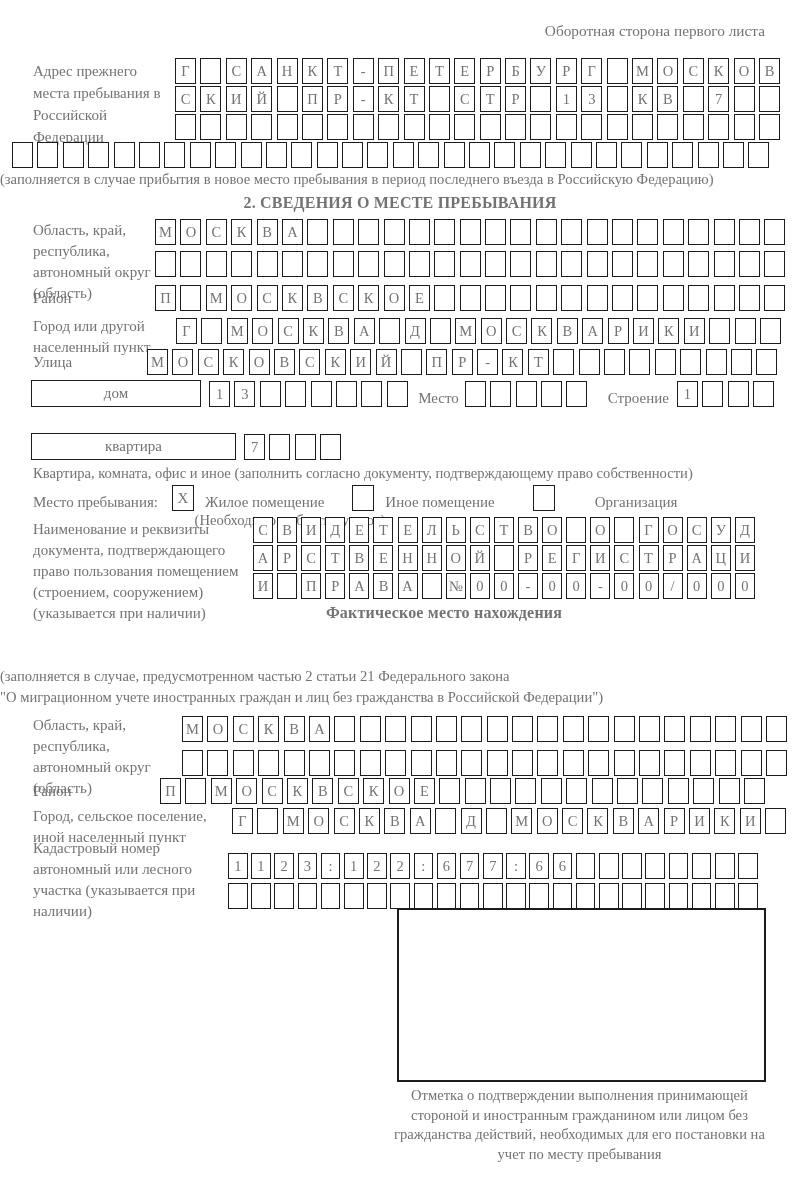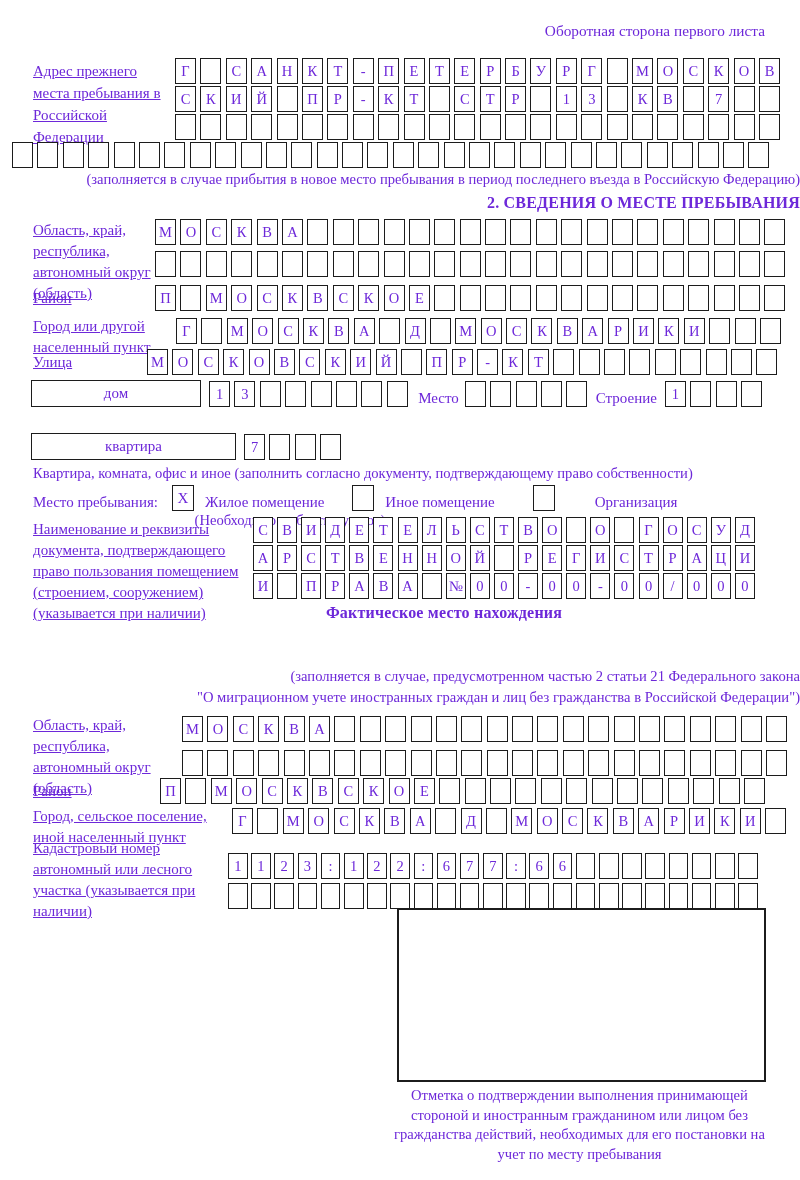--- a/index.html
+++ b/index.html
@@ -1,21 +1,21 @@
 <!DOCTYPE html>
 <html><head>
 <meta charset="utf-8">
 <style>
   html,body{margin:0;padding:0;background:#fff;}
-  .page{position:relative;width:800px;height:1180px;background:#fff;color:#6d28d9;
+  .page{position:relative;width:800px;height:1180px;background:#fff;color:#737373;
         font-family:"Liberation Serif","DejaVu Serif",serif;overflow:hidden;}
   .abs{position:absolute;}
-  .lbl{font-size:15px;line-height:21px;text-decoration:underline;}
+  .lbl{font-size:15px;line-height:21px;}
   .lh22{line-height:22px;}
-  .note{font-size:14.6px;text-align:right;width:800px;left:0;}
+  .note{font-size:14.6px;text-align:left;width:800px;left:0;}
   .leftnote{font-size:14.6px;}
   .title{font-size:16px;font-weight:bold;text-align:center;width:800px;left:0;letter-spacing:.2px;}
   .boxrow{display:flex;}
   .cell{flex:none;width:21px;height:26px;border:1.7px solid #1c1c1c;margin-right:4.4px;
         box-sizing:border-box;display:flex;align-items:center;justify-content:center;
         font-size:14.5px;background:#fff;}
   .doc .cell{width:20px;margin-right:4.1px;}
   .kad .cell{width:19.6px;margin-right:3.6px;}
   .widebox{flex:none;border:1.7px solid #1c1c1c;height:27px;box-sizing:border-box;
         display:flex;align-items:center;justify-content:center;font-size:15px;background:#fff;}
@@ -140,21 +140,21 @@
       <span class="cell"></span>
       <span class="cell"></span>
       <span class="cell"></span>
       <span class="cell"></span>
       <span class="cell"></span>
       <span class="cell"></span>
       <span class="cell"></span>
     </div>
   <div class="abs note" style="top:171px;">(заполняется в случае прибытия в новое место пребывания в период последнего въезда в Российскую Федерацию)</div>
 
-  <div class="abs title" style="top:194px;text-align:right;">2. СВЕДЕНИЯ О МЕСТЕ ПРЕБЫВАНИЯ</div>
+  <div class="abs title" style="top:194px;">2. СВЕДЕНИЯ О МЕСТЕ ПРЕБЫВАНИЯ</div>
 
   <div class="abs lbl" style="left:33px;top:220px;width:122px;">Область, край, республика, автономный округ (область)</div>
   <div class="abs boxrow" style="left:155px;top:219px;">
       <span class="cell">М</span>
       <span class="cell">О</span>
       <span class="cell">С</span>
       <span class="cell">К</span>
       <span class="cell">В</span>
       <span class="cell">А</span>
       <span class="cell"></span>
@@ -304,21 +304,21 @@
         <span class="cell"></span>
       </div>
     <span class="inl" style="margin:0 6px 0 6px;">Место</span>
     <div class="boxrow">
         <span class="cell"></span>
         <span class="cell"></span>
         <span class="cell"></span>
         <span class="cell"></span>
         <span class="cell"></span>
       </div>
-    <span class="inl" style="margin:0 8px 0 4px;">Строение</span>
+    <span class="inl" style="margin:0 8px 0 16px;">Строение</span>
     <div class="boxrow">
         <span class="cell">1</span>
         <span class="cell"></span>
         <span class="cell"></span>
         <span class="cell"></span>
       </div>
   </div>
 
   <div class="abs flexrow" style="left:31px;top:433px;">
     <div class="widebox" style="width:205px;">квартира</div>

